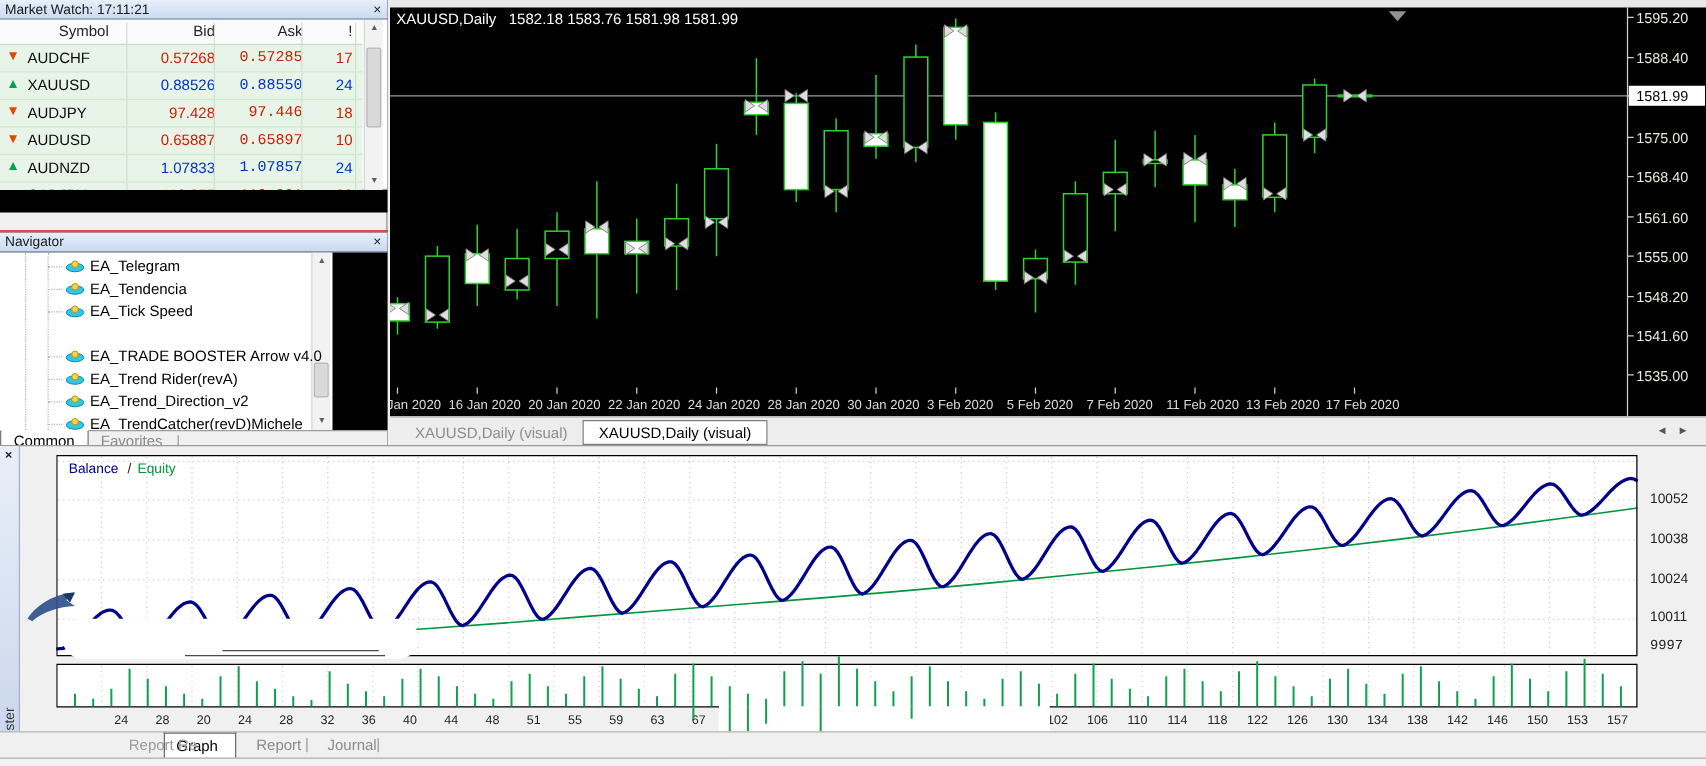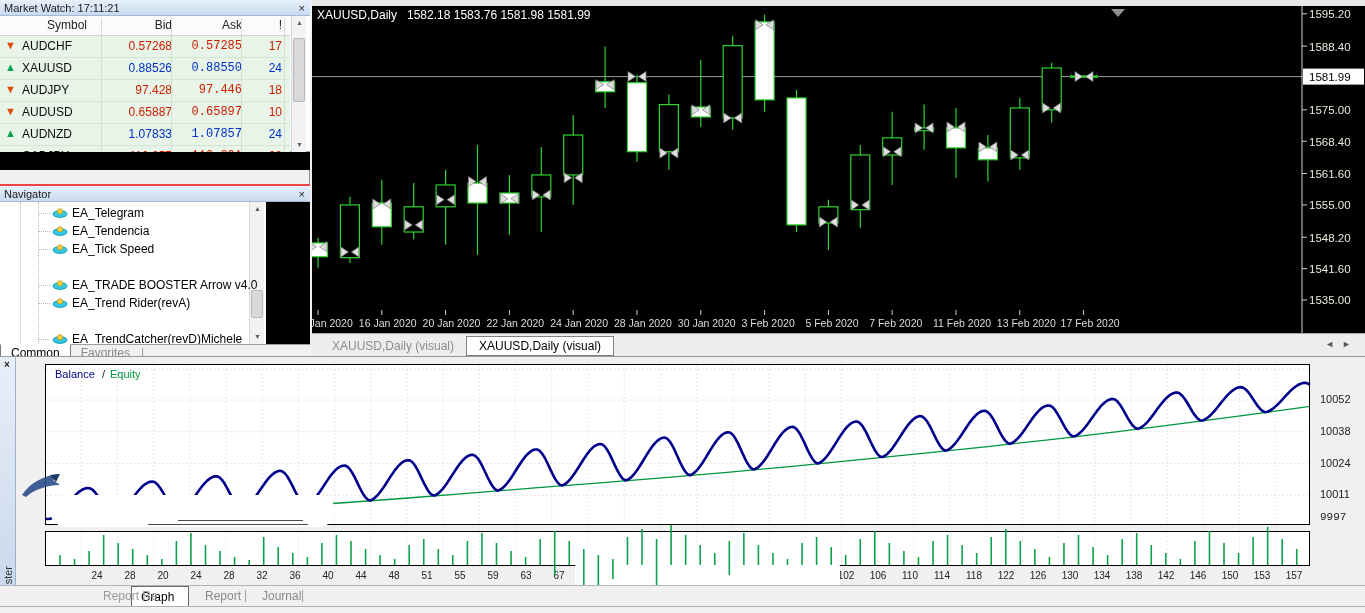--- a/index.html
+++ b/index.html
@@ -207,20 +207,28 @@
             </svg>
             <span class="lbl">EA_TRADE BOOSTER Arrow v4.0</span>
           </div>
           <div class="nav-item" style="top: 92px;">
             <span class="stub"></span>
             <svg width="16" height="12">
               <ellipse cx="8" cy="7" rx="7" ry="3.4" fill="#2fc7ea" stroke="#0d8aa8" stroke-width="0.8"></ellipse>
               <circle cx="8" cy="4.4" r="2.6" fill="#ffd24a" stroke="#c79200" stroke-width="0.8"></circle>
             </svg>
             <span class="lbl">EA_Trend Rider(revA)</span>
+          </div>
+          <div class="nav-item" style="top: 110px;">
+            <span class="stub"></span>
+            <svg width="16" height="12">
+              <ellipse cx="8" cy="7" rx="7" ry="3.4" fill="#2fc7ea" stroke="#0d8aa8" stroke-width="0.8"></ellipse>
+              <circle cx="8" cy="4.4" r="2.6" fill="#ffd24a" stroke="#c79200" stroke-width="0.8"></circle>
+            </svg>
+            <span class="lbl">EA_Trend_Direction_v2</span>
           </div>
           <div class="nav-item" style="top: 128px; text-align: center;">
             <span class="stub"></span>
             <svg width="16" height="12">
               <ellipse cx="8" cy="7" rx="7" ry="3.4" fill="#2fc7ea" stroke="#0d8aa8" stroke-width="0.8"></ellipse>
               <circle cx="8" cy="4.4" r="2.6" fill="#ffd24a" stroke="#c79200" stroke-width="0.8"></circle>
             </svg>
             <span class="lbl">EA_TrendCatcher(revD)Michele</span>
           </div>
         </div>

